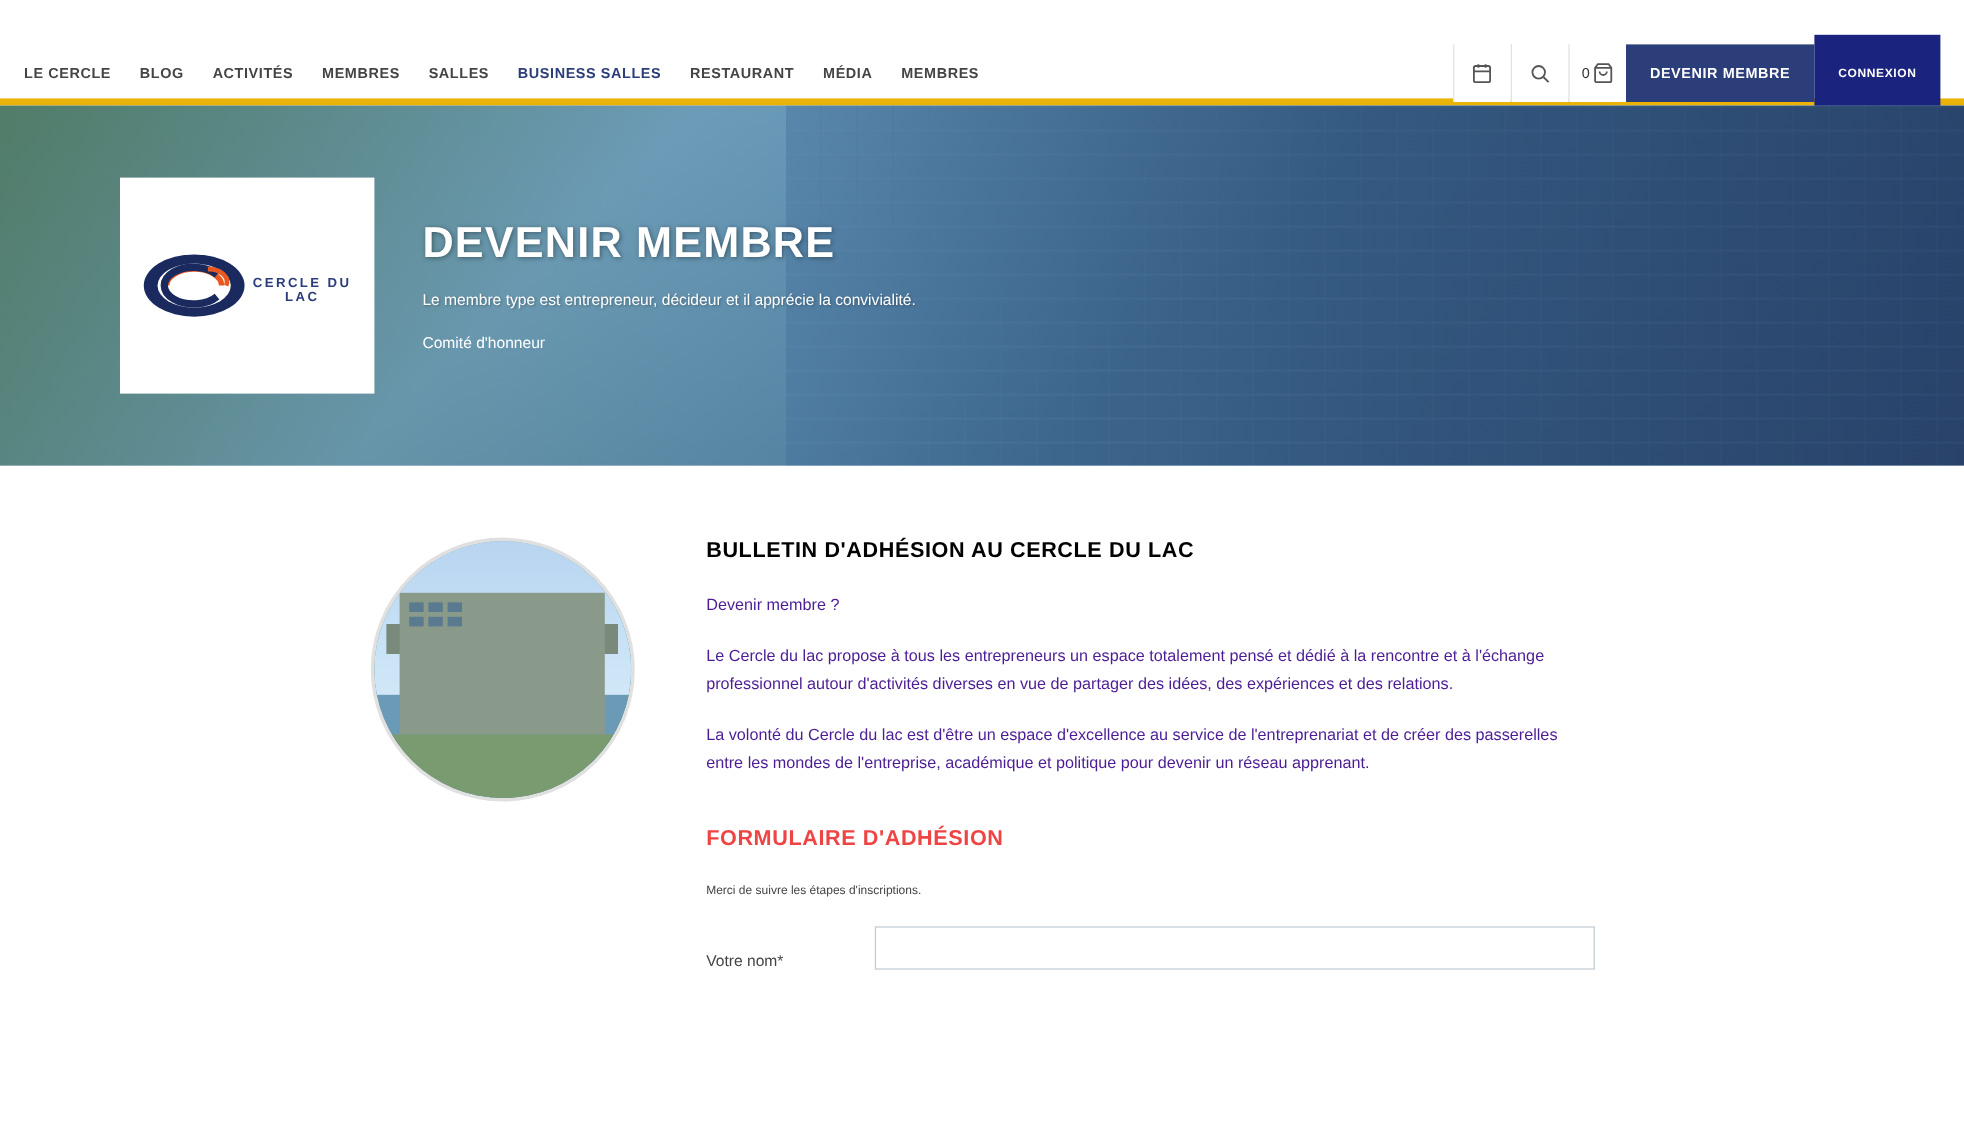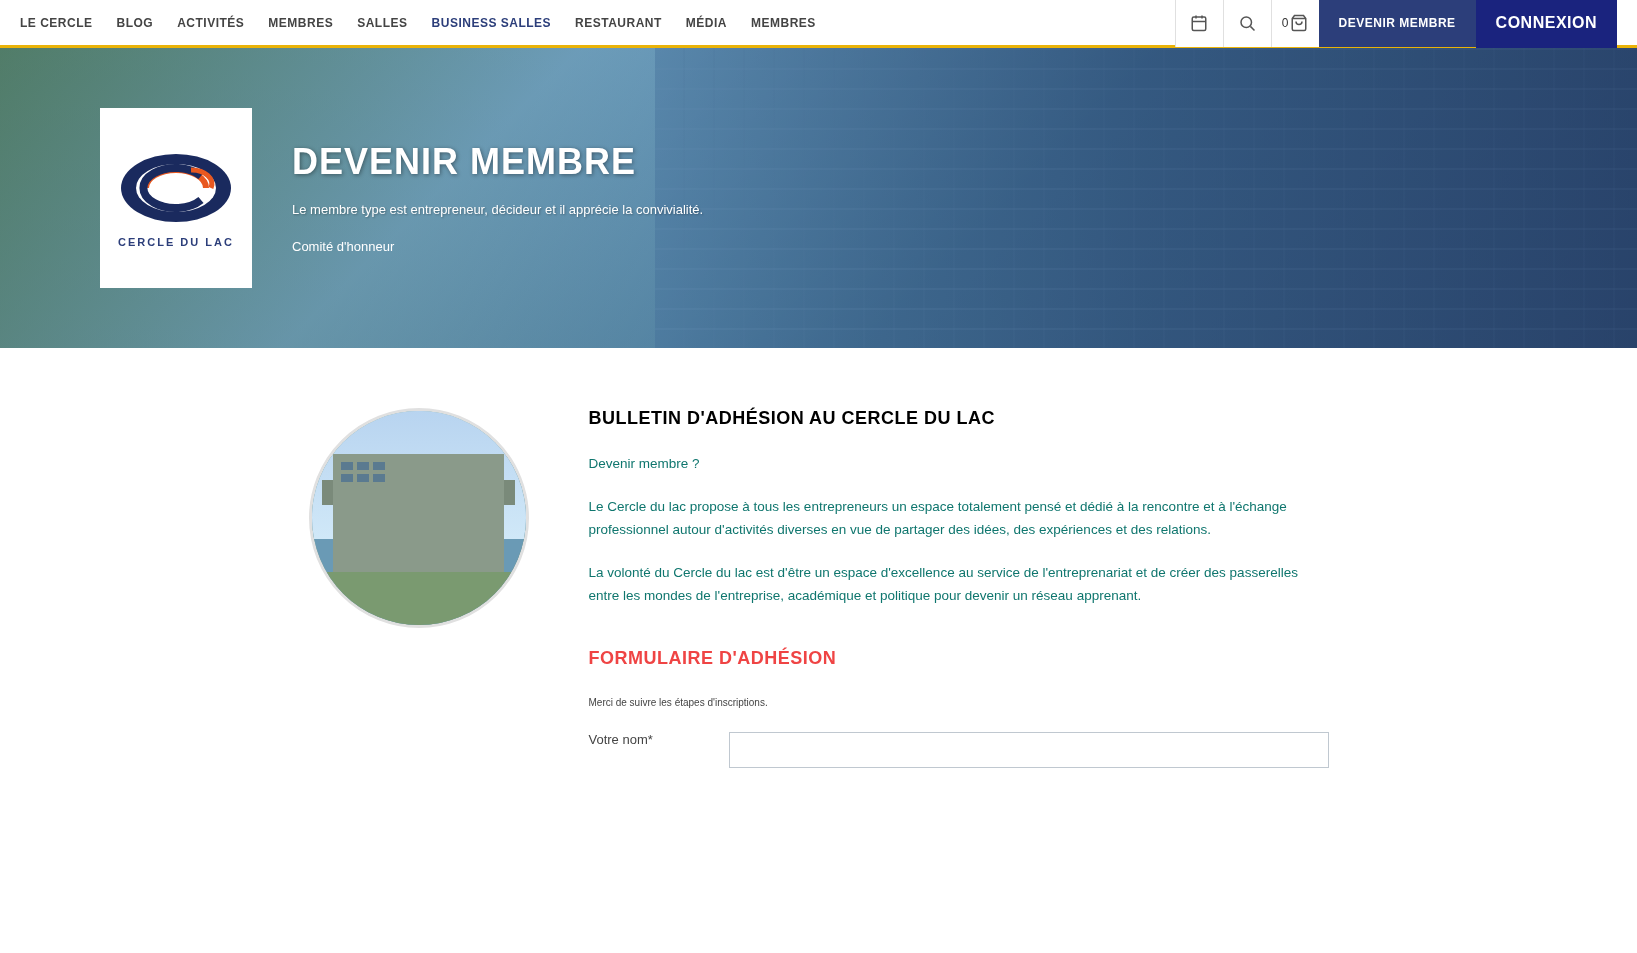--- a/index.html
+++ b/index.html
@@ -4,22 +4,23 @@
   <style>
     * { margin: 0; padding: 0; box-sizing: border-box; }
     body { font-family: 'Arial', sans-serif; background: #fff; color: #333; }
 
     
     nav {
       display: flex;
       align-items: center;
       height: 48px;
       background: #fff;
-      border-bottom: 3px solid #eab308;
+      border-bottom: 6px solid #eab308;
       padding: 4px 20px;
+      margin-top: 40px;
     }
     .nav-links {
       display: flex;
       align-items: center;
       gap: 24px;
       flex: 1;
     }
     .nav-link {
       font-size: 12px;
       font-weight: 600;
@@ -63,21 +64,21 @@
       border: none;
       cursor: pointer;
       letter-spacing: 0.5px;
       white-space: nowrap;
     }
     .btn-connexion {
       height: 64px;
       padding: 0 20px;
       background: #1a237e;
       color: #fff;
-      font-size: 16px;
+      font-size: 10px;
       font-weight: 700;
       border: none;
       cursor: pointer;
       letter-spacing: 0.5px;
     }
 
     
     .hero {
       position: relative;
       height: 300px;
@@ -123,25 +124,25 @@
     .hero-content {
       position: relative;
       z-index: 2;
       display: flex;
       align-items: center;
       height: 100%;
       padding: 0 100px;
       gap: 40px;
     }
     .hero-logo-box {
-      width: 152px;
+      width: 212px;
       height: 180px;
       background: #fff;
       display: flex;
-      flex-direction: column;
+      flex-direction: row;
       align-items: center;
       justify-content: center;
       flex-shrink: 0;
       padding: 16px;
     }
     .logo-text-cercle {
       font-size: 11px;
       font-weight: 700;
       color: #2c3e7a;
       letter-spacing: 2px;
@@ -259,41 +260,41 @@
     .section-title {
       font-size: 18px;
       font-weight: 900;
       color: #000000;
       letter-spacing: 0.5px;
       margin-bottom: 24px;
       text-transform: uppercase;
     }
     .content-paragraph {
       font-size: 13.5px;
-      color: #0f766e;
+      color: #4c1d95;
       line-height: 1.7;
       margin-bottom: 20px;
     }
     .section-title-2 {
       font-size: 18px;
       font-weight: 900;
       color: #ef4444;
       letter-spacing: 0.5px;
       margin-top: 40px;
       margin-bottom: 28px;
       text-transform: uppercase;
     }
     .form-instruction {
       font-size: 10px;
       color: #444;
       margin-bottom: 24px;
     }
     .form-row {
       display: flex;
-      align-items: flex-start;
+      align-items: flex-end;
       gap: 20px;
       margin-top: 16px;
     }
     .form-label {
       font-size: 13px;
       color: #444;
       width: 120px;
       flex-shrink: 0;
     }
     .form-input {

